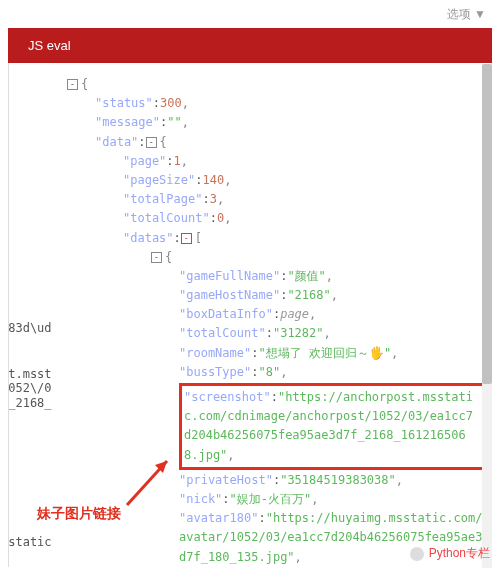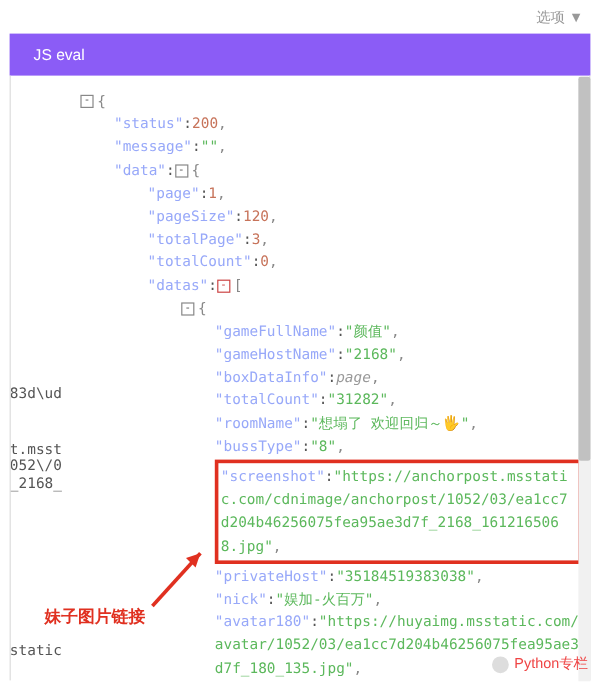--- a/index.html
+++ b/index.html
@@ -16,21 +16,21 @@
     height: 28px;
     display: flex;
     justify-content: flex-end;
     align-items: center;
     padding: 0 14px;
     color: #999;
     font-family: Arial, sans-serif;
     font-size: 12px;
   }
   .header {
-    background: #8b5cf6;
+    background: #b91c1c;
     color: #fff;
     padding: 10px 20px;
     font-family: Arial, sans-serif;
     font-size: 13px;
     margin: 0 8px;
   }
   .content {
     padding: 12px 6px 12px 12px;
     position: relative;
     height: calc(100% - 64px);
@@ -137,26 +137,26 @@
 
   <div class="left-cut" style="top:256px;">d83d\ud</div>
   <div class="left-cut" style="top:302px;">st.msst</div>
   <div class="left-cut" style="top:316px;">1052\/0</div>
   <div class="left-cut" style="top:331px;">f_2168_</div>
   <div class="left-cut" style="top:470px;">sstatic</div>
 
   <div class="json-tree" style="margin-left:46px;">
     <div><span class="toggle">-</span><span class="brace">{</span></div>
     <div class="indent">
-      <div><span class="key">"status"</span>:<span class="num">200</span><span class="comma">,</span></div>
+      <div><span class="key">"status"</span>:<span class="num">300</span><span class="comma">,</span></div>
       <div><span class="key">"message"</span>:<span class="str">""</span><span class="comma">,</span></div>
       <div><span class="key">"data"</span>:<span class="toggle">-</span><span class="brace">{</span></div>
       <div class="indent">
         <div><span class="key">"page"</span>:<span class="num">1</span><span class="comma">,</span></div>
-        <div><span class="key">"pageSize"</span>:<span class="num">120</span><span class="comma">,</span></div>
+        <div><span class="key">"pageSize"</span>:<span class="num">140</span><span class="comma">,</span></div>
         <div><span class="key">"totalPage"</span>:<span class="num">3</span><span class="comma">,</span></div>
         <div><span class="key">"totalCount"</span>:<span class="num">0</span><span class="comma">,</span></div>
         <div><span class="key">"datas"</span>:<span class="toggle red">-</span><span class="bracket">[</span></div>
         <div class="indent">
           <div><span class="toggle">-</span><span class="brace">{</span></div>
           <div class="indent">
             <div><span class="key">"gameFullName"</span>:<span class="str">"颜值"</span><span class="comma">,</span></div>
             <div><span class="key">"gameHostName"</span>:<span class="str">"2168"</span><span class="comma">,</span></div>
             <div><span class="key">"boxDataInfo"</span>:<span class="null-v">page</span><span class="comma">,</span></div>
             <div><span class="key">"totalCount"</span>:<span class="str">"31282"</span><span class="comma">,</span></div>

